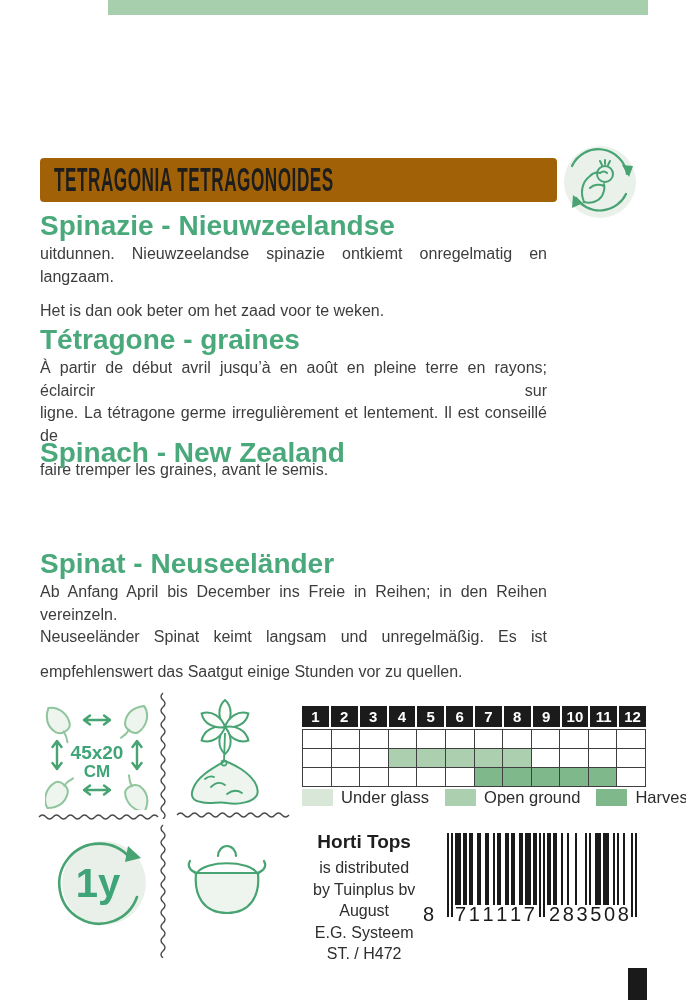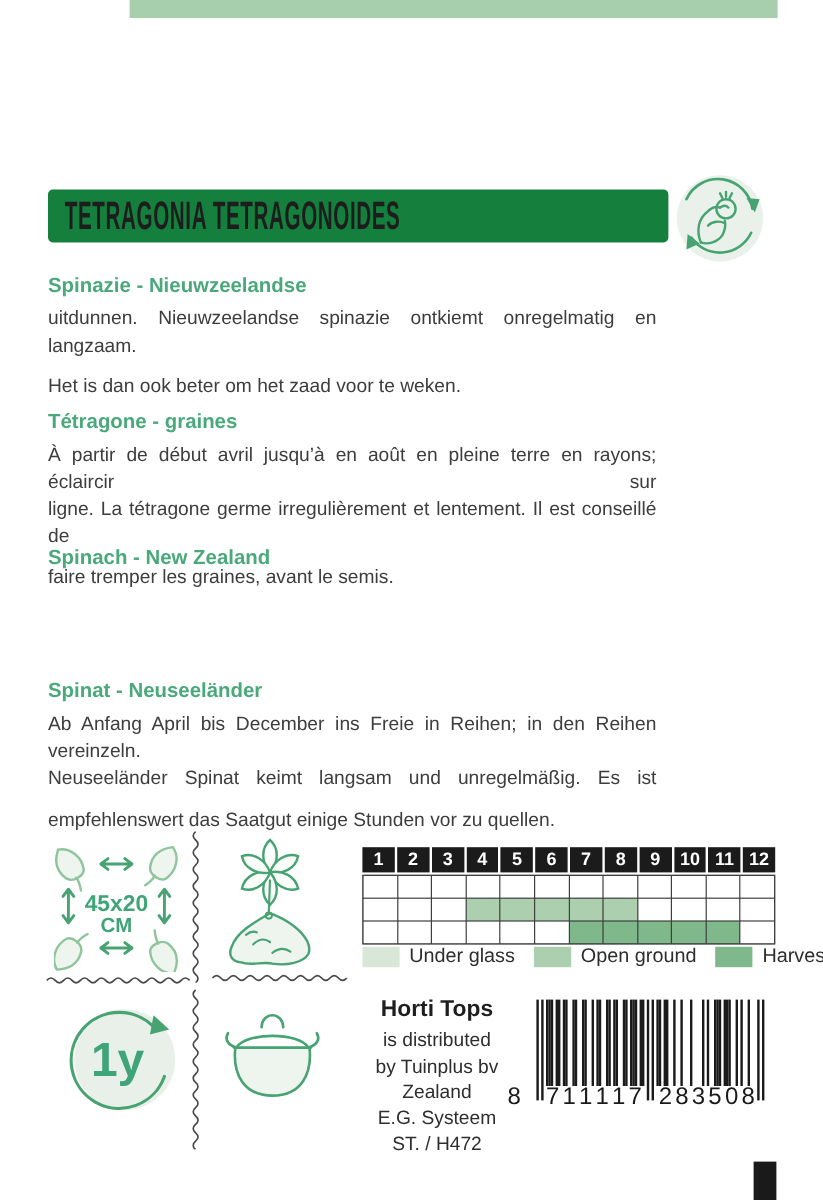--- a/index.html
+++ b/index.html
@@ -1,29 +1,29 @@
 <!DOCTYPE html>
 <html><head>
 <meta charset="utf-8">
 <style>
   html,body{margin:0;padding:0;background:#ffffff;}
   #page{position:relative;width:686px;height:1000px;background:#ffffff;overflow:hidden;
         font-family:"Liberation Sans",sans-serif;}
 
   .topstrip{position:absolute;left:108px;top:0;width:540px;height:15px;background:#a7cfad;}
 
-  .titleband{position:absolute;left:40px;top:158px;width:517px;height:44px;background:#15803d;border-radius:4px;}
+  .titleband{position:absolute;left:40px;top:158px;width:517px;height:44px;background:#a16207;border-radius:4px;}
   .titletext{position:absolute;left:14px;top:2px;height:40px;line-height:40px;white-space:nowrap;
              font-size:33px;font-weight:600;letter-spacing:1px;color:#1d1d1d;
              transform:scaleX(0.52);transform-origin:left center;}
 
   .recycle{position:absolute;left:552px;top:144px;width:96px;height:78px;}
 
   .sec{position:absolute;left:40px;width:507px;}
-  .sec h2{margin:12px 0 4px 0;font-size:17px;font-weight:bold;color:#4aa97b;line-height:26px;}
+  .sec h2{margin:0 0 4px 0;font-size:28px;font-weight:bold;color:#4aa97b;line-height:26px;}
   .sec .line{font-size:16px;line-height:22.5px;color:#3d3d3d;text-align:justify;text-align-last:justify;}
   .sec .line:last-child{text-align-last:left;margin-top:12px;}
   #sec0{top:213px;} #sec1{top:327px;} #sec2{top:440px;} #sec3{top:551px;}
 
   .wavyh{position:absolute;height:10px;}
   .wavyv{position:absolute;width:10px;}
 
   svg text{font-family:"Liberation Sans",sans-serif;}
 
   
@@ -243,21 +243,21 @@
       <span class="lb">Open ground</span>
       <span class="sw" style="background: rgb(127, 185, 139);"></span>
       <span class="lb">Harvest</span>
     </div>
 
   <div class="dist">
     <div class="brand">Horti Tops</div>
     <div id="dist-lines">
         <div class="dline">is distributed</div>
         <div class="dline">by Tuinplus bv</div>
-        <div class="dline">Zealand</div>
+        <div class="dline">August</div>
         <div class="dline">E.G. Systeem</div>
         <div class="dline">ST. / H472</div>
       </div>
   </div>
 
   <div class="barcode" id="barcode">
     <span class="bc-prefix">8</span>
     <span class="bc-left" id="bc-left">
         <span>7</span>
         <span>1</span>

